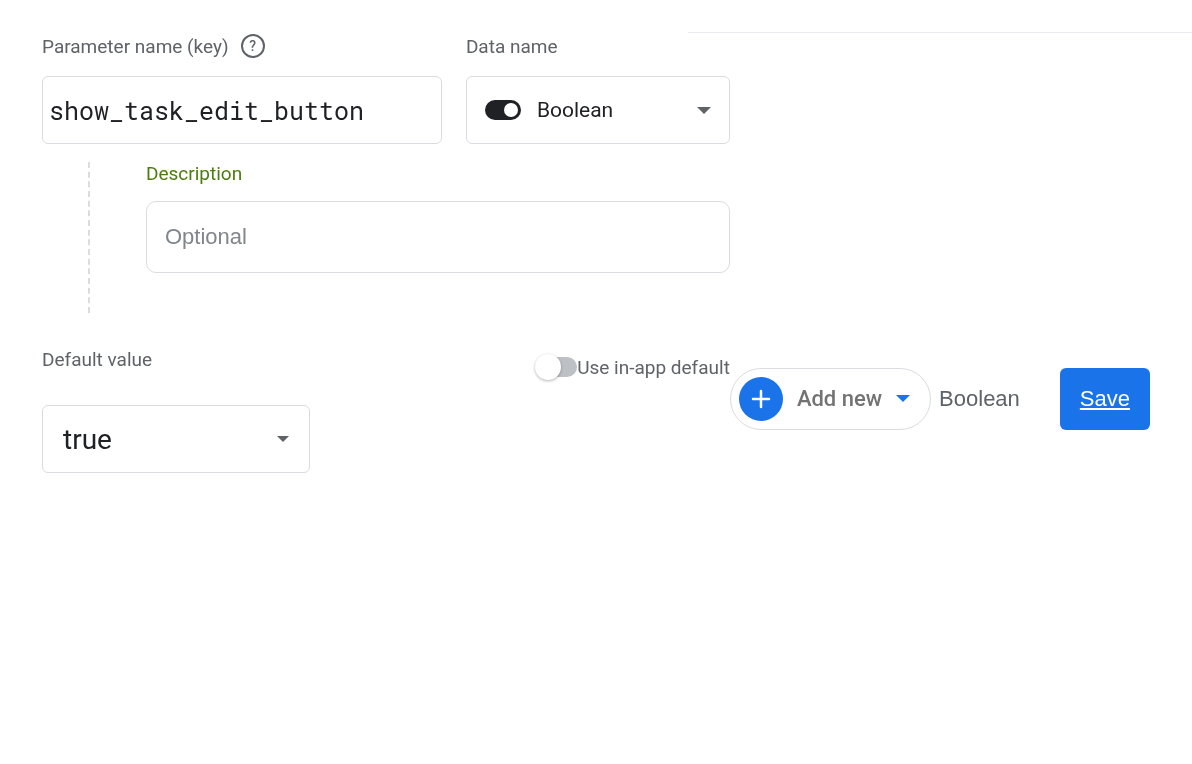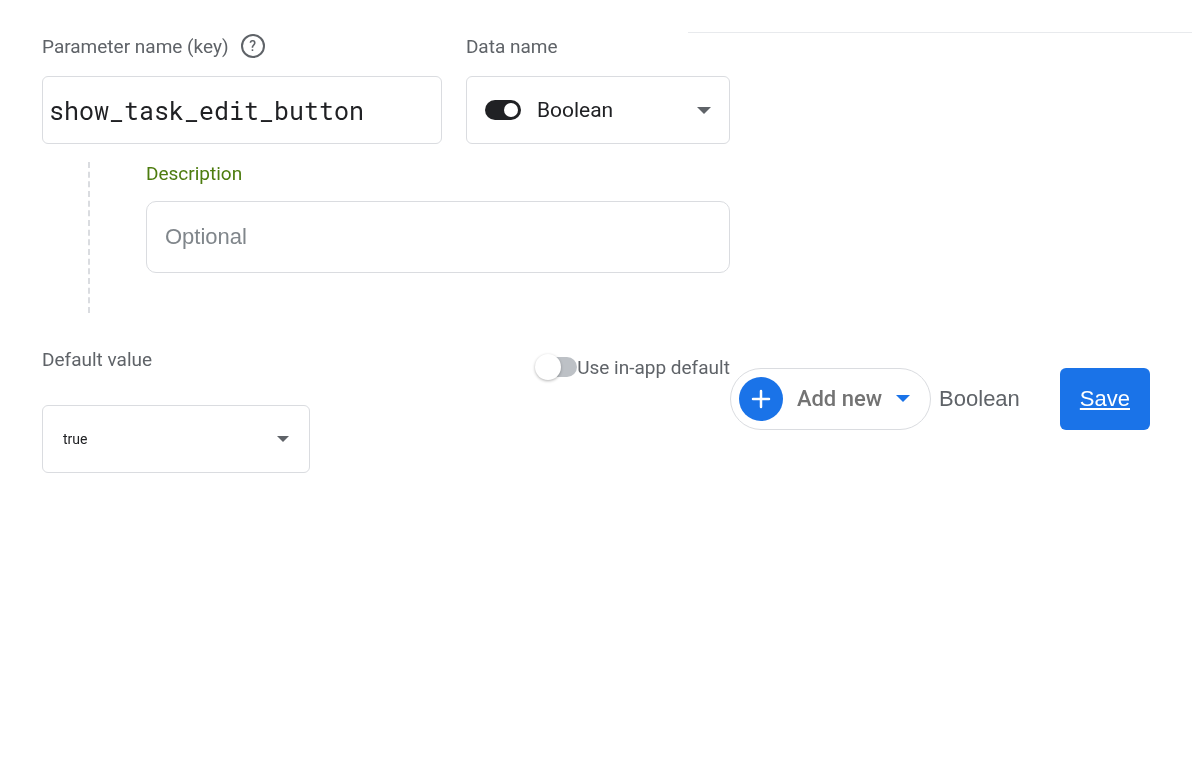--- a/index.html
+++ b/index.html
@@ -186,21 +186,21 @@
       border: 1px solid #dadce0;
       border-radius: 6px;
       display: flex;
       align-items: center;
       padding: 0 20px;
       justify-content: space-between;
       cursor: pointer;
       background: #fff;
     }
     .default-select-text {
-      font-size: 14px;
+      font-size: 28px;
       color: #202124;
     }
     .footer {
       border-top: 1px solid #e8eaed;
       padding: 26px 42px;
       display: flex;
       align-items: center;
       justify-content: space-between;
       margin-left: -42px;
       margin-right: -42px;

